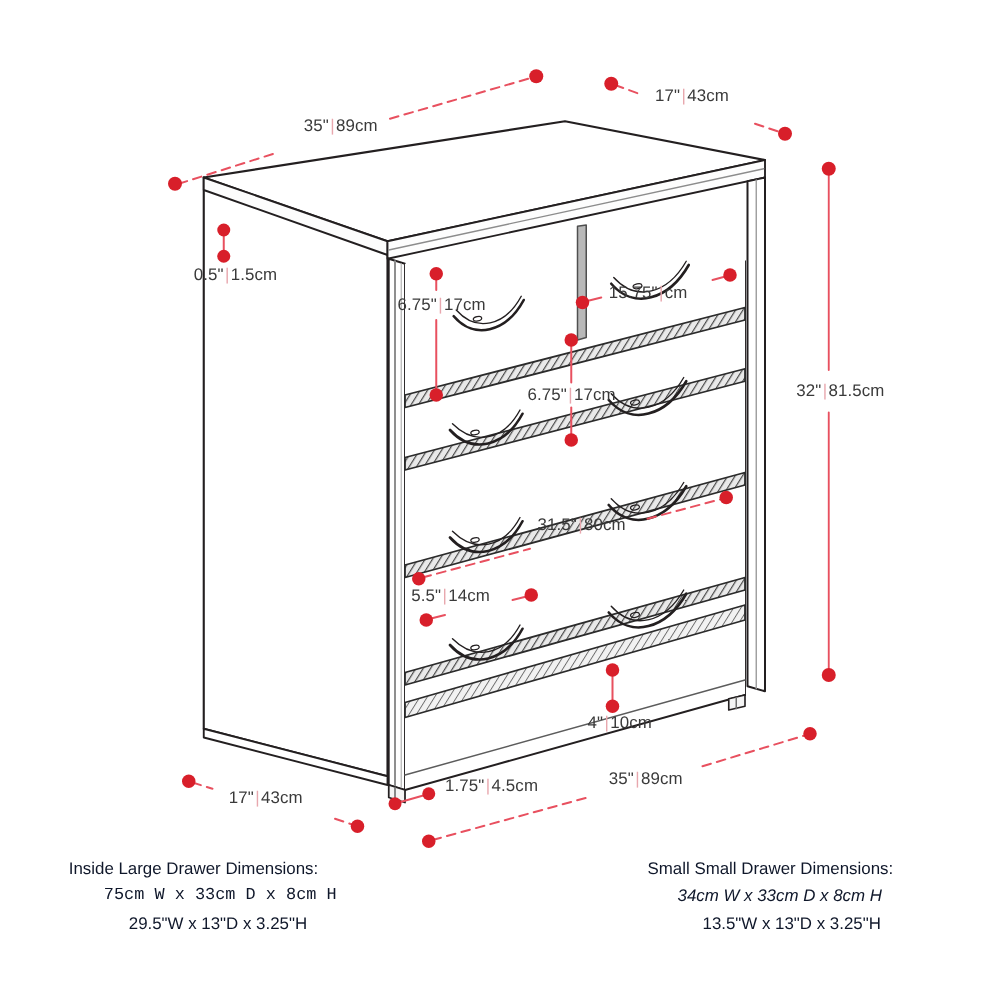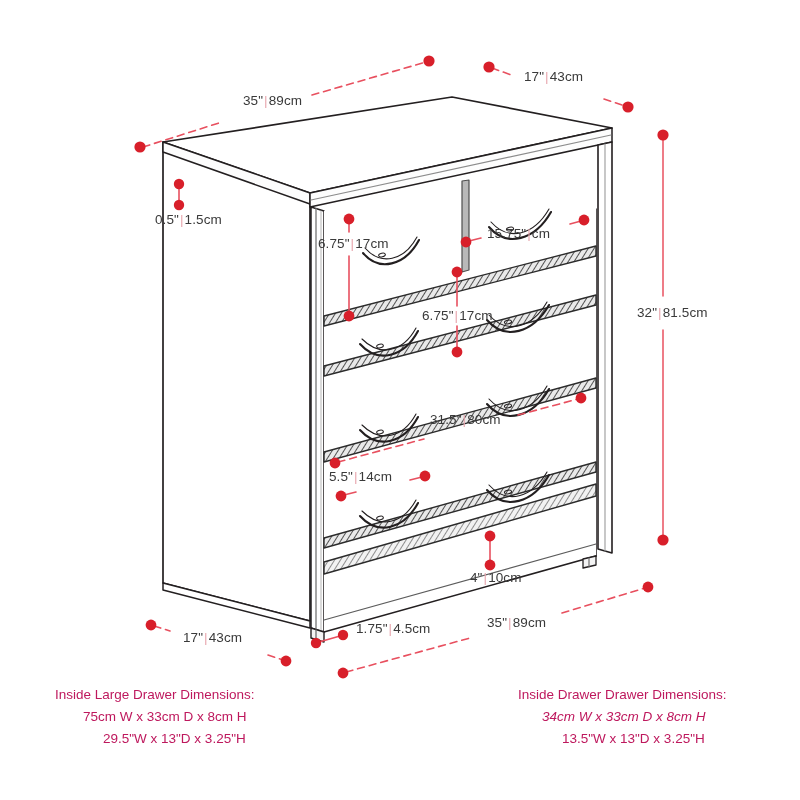--- a/index.html
+++ b/index.html
@@ -37,27 +37,27 @@
     line-height: 1;
   }
   .dim-label .sep {
     color: #e8a7ae;
     padding: 0 1px;
   }
   .caption {
     position: absolute;
     font-family: "Liberation Sans", sans-serif;
     font-size: 13.5px;
-    color: #be185d;
+    color: #0f172a;
     line-height: 1.62;
     white-space: nowrap;
   }
   .caption .ln { display: block; }
   .caption.left { left: 55px; top: 684px; text-align: left; }
-  .caption.left .ln.l2 { padding-left: 28px; }
+  .caption.left .ln.l2 { padding-left: 28px; font-family: Liberation Mono, monospace; }
   .caption.left .ln.l3 { padding-left: 48px; }
   .caption.right { left: 518px; top: 684px; text-align: left; }
   .caption.right .ln.l2 { padding-left: 24px; font-style: italic; }
   .caption.right .ln.l3 { padding-left: 44px; }
 </style>
 </head>
 <body>
 
 <div id="stage">
 
@@ -296,18 +296,18 @@
     <span>35"</span><span class="sep">|</span><span>89cm</span>
   </div>
 
   <div class="caption left">
     <span class="ln l1">Inside Large Drawer Dimensions:</span>
     <span class="ln l2">75cm W x 33cm D x 8cm H</span>
     <span class="ln l3">29.5"W x 13"D x 3.25"H</span>
   </div>
 
   <div class="caption right">
-    <span class="ln l1">Inside Drawer Drawer Dimensions:</span>
+    <span class="ln l1">Small Small Drawer Dimensions:</span>
     <span class="ln l2">34cm W x 33cm D x 8cm H</span>
     <span class="ln l3">13.5"W x 13"D x 3.25"H</span>
   </div>
 
 </div>
 
 </body></html>

